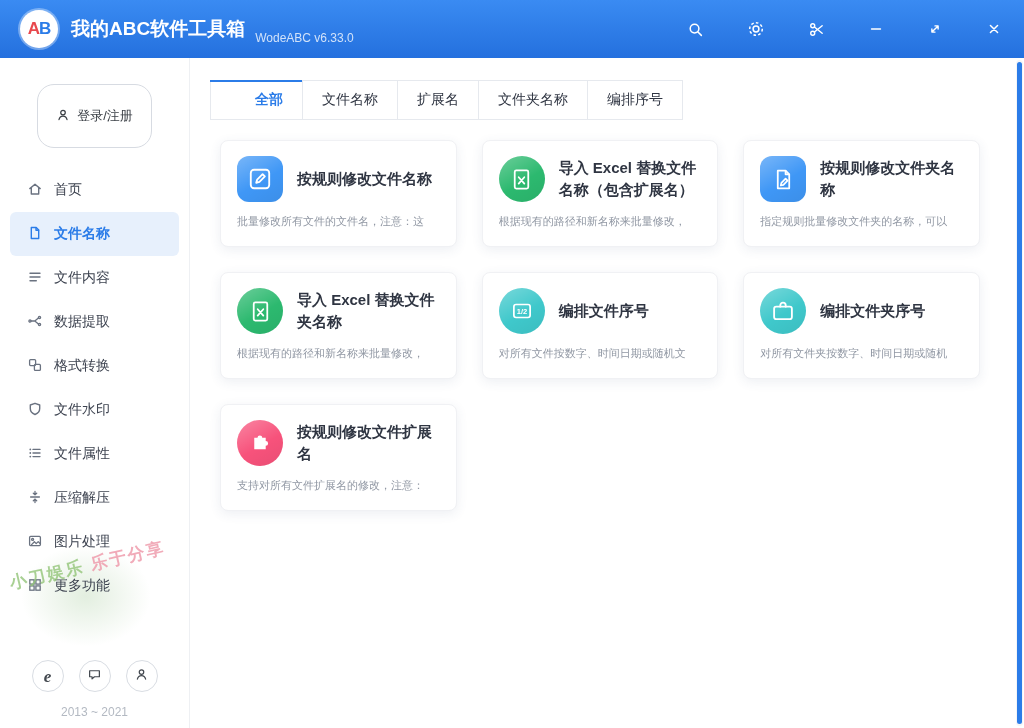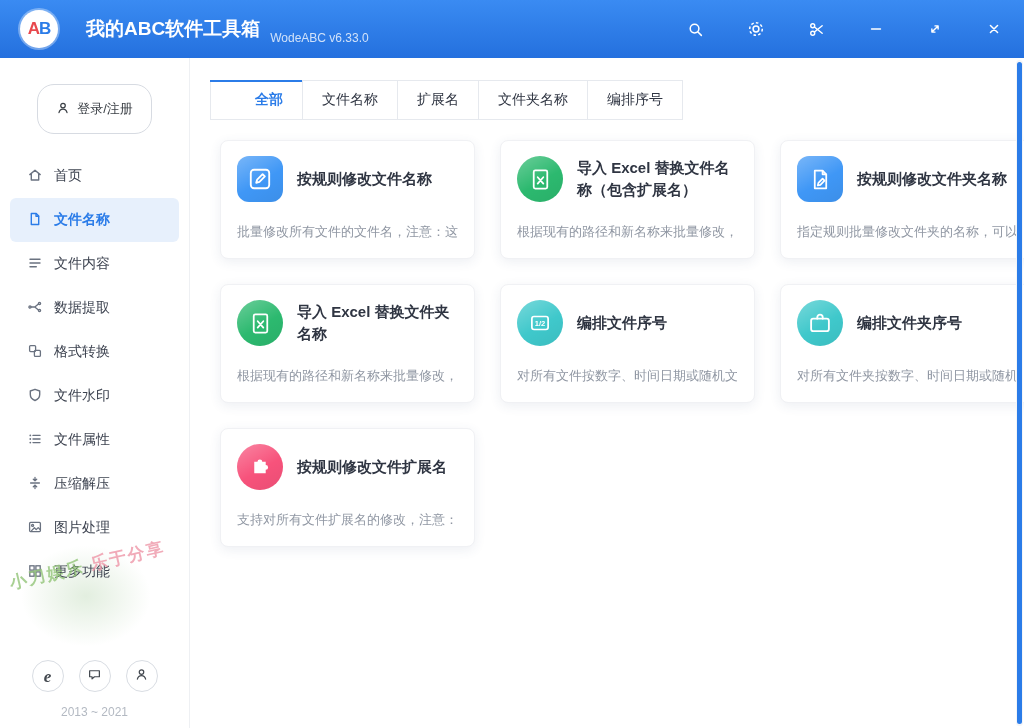--- a/index.html
+++ b/index.html
@@ -7,35 +7,35 @@
   body { font-family:"Liberation Sans","DejaVu Sans",sans-serif; background:#fff; }
 
   
   .titlebar { height:58px; background:linear-gradient(180deg,#3a8bf2,#2470de);
     display:flex; align-items:center; padding:0 20px; }
   .logo { width:38px; height:38px; border-radius:50%; background:#fff;
     display:flex; align-items:center; justify-content:center;
     font-weight:800; font-size:17px; letter-spacing:-1px; flex-shrink:0;
     box-shadow:0 0 0 2px rgba(255,255,255,.35); }
   .logo .la { color:#e8484d; } .logo .lb { color:#2b7ce8; }
-  .tb-title { color:#fff; font-size:19px; font-weight:700; margin-left:28px; }
+  .tb-title { color:#fff; font-size:19px; font-weight:700; margin-left:13px; }
   .tb-version { color:rgba(255,255,255,.78); font-size:12px; margin-left:10px; margin-top:18px; }
   .tb-actions { margin-left:auto; display:flex; align-items:center; gap:39px; }
   .tb-btn { background:transparent; border:none; color:#fff; cursor:pointer;
     display:flex; align-items:center; justify-content:center; padding:2px; }
   .tb-btn svg { display:block; }
 
   
   .layout { display:flex; height:670px; }
 
   
   .sidebar { width:190px; flex-shrink:0; background:#fff; position:relative;
     border-right:1px solid #eef0f3; }
   .login-btn { margin:26px auto 8px; display:flex; align-items:center; gap:7px;
-    width:fit-content; padding:15px 18px; border:1px solid #d7dbe2; border-radius:17px;
+    width:fit-content; padding:22px 18px; border:1px solid #d7dbe2; border-radius:17px;
     background:#fff; font-size:13px; color:#3a3f45; cursor:pointer; }
   .menu { margin-top:20px; }
   .side-item { display:flex; align-items:center; gap:11px; height:44px;
     padding-left:17px; margin:0 10px; border-radius:6px; font-size:14px;
     color:#3d4350; cursor:pointer; position:relative; z-index:2; }
   .side-item svg { color:#6a7280; flex-shrink:0; }
   .side-item.active { background:#e7f0fc; color:#2b7ce8; font-weight:700; }
   .side-item.active svg { color:#2b7ce8; }
   .splash { position:absolute; left:-4px; top:468px; width:180px; height:140px;
     background:radial-gradient(closest-side, rgba(160,200,150,.30), rgba(160,200,150,0) 72%);
@@ -69,21 +69,21 @@
     margin:20px 44px 0 30px; align-items:start; }
   .card { background:#fff; border:1px solid #f0f1f4; border-radius:8px;
     padding:15px 16px 17px; box-shadow:0 3px 12px rgba(60,80,120,.09); cursor:pointer; }
   .card-head { display:flex; align-items:center; gap:14px; }
   .card-icon { width:46px; height:46px; flex-shrink:0; color:#fff;
     display:flex; align-items:center; justify-content:center;
     background-image:linear-gradient(150deg, rgba(255,255,255,.30), rgba(255,255,255,0) 55%, rgba(0,0,0,.06)); }
   .shape-square { border-radius:12px; }
   .shape-circle { border-radius:50%;text-decoration:underline; }
   .card-title { font-size:15px; font-weight:700; color:#2f3542; line-height:1.45; }
-  .card-desc { margin-top:21px; font-size:13px; color:#9097a3;
+  .card-desc { margin-top:12px; font-size:11px; color:#9097a3;
     white-space:nowrap; overflow:hidden; }
 
   .scroll-track { position:absolute; top:2px; right:1px; bottom:2px; width:7px;
     background:#f4f5f7; border-radius:4px; }
   .scroll-thumb { position:absolute; top:2px; left:1px; width:5px; bottom:2px;
     background:#2b7ce8; border-radius:3px; cursor:pointer; }
 </style>
 </head>
 <body>
 

